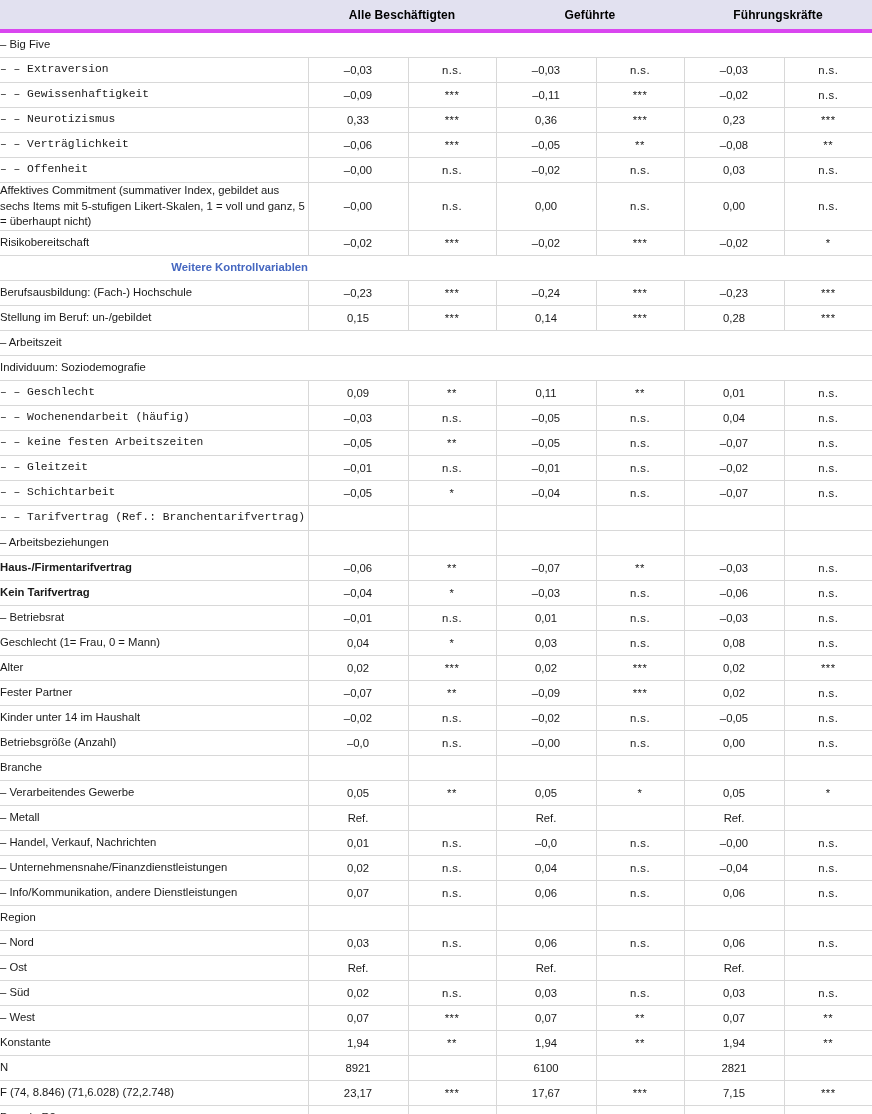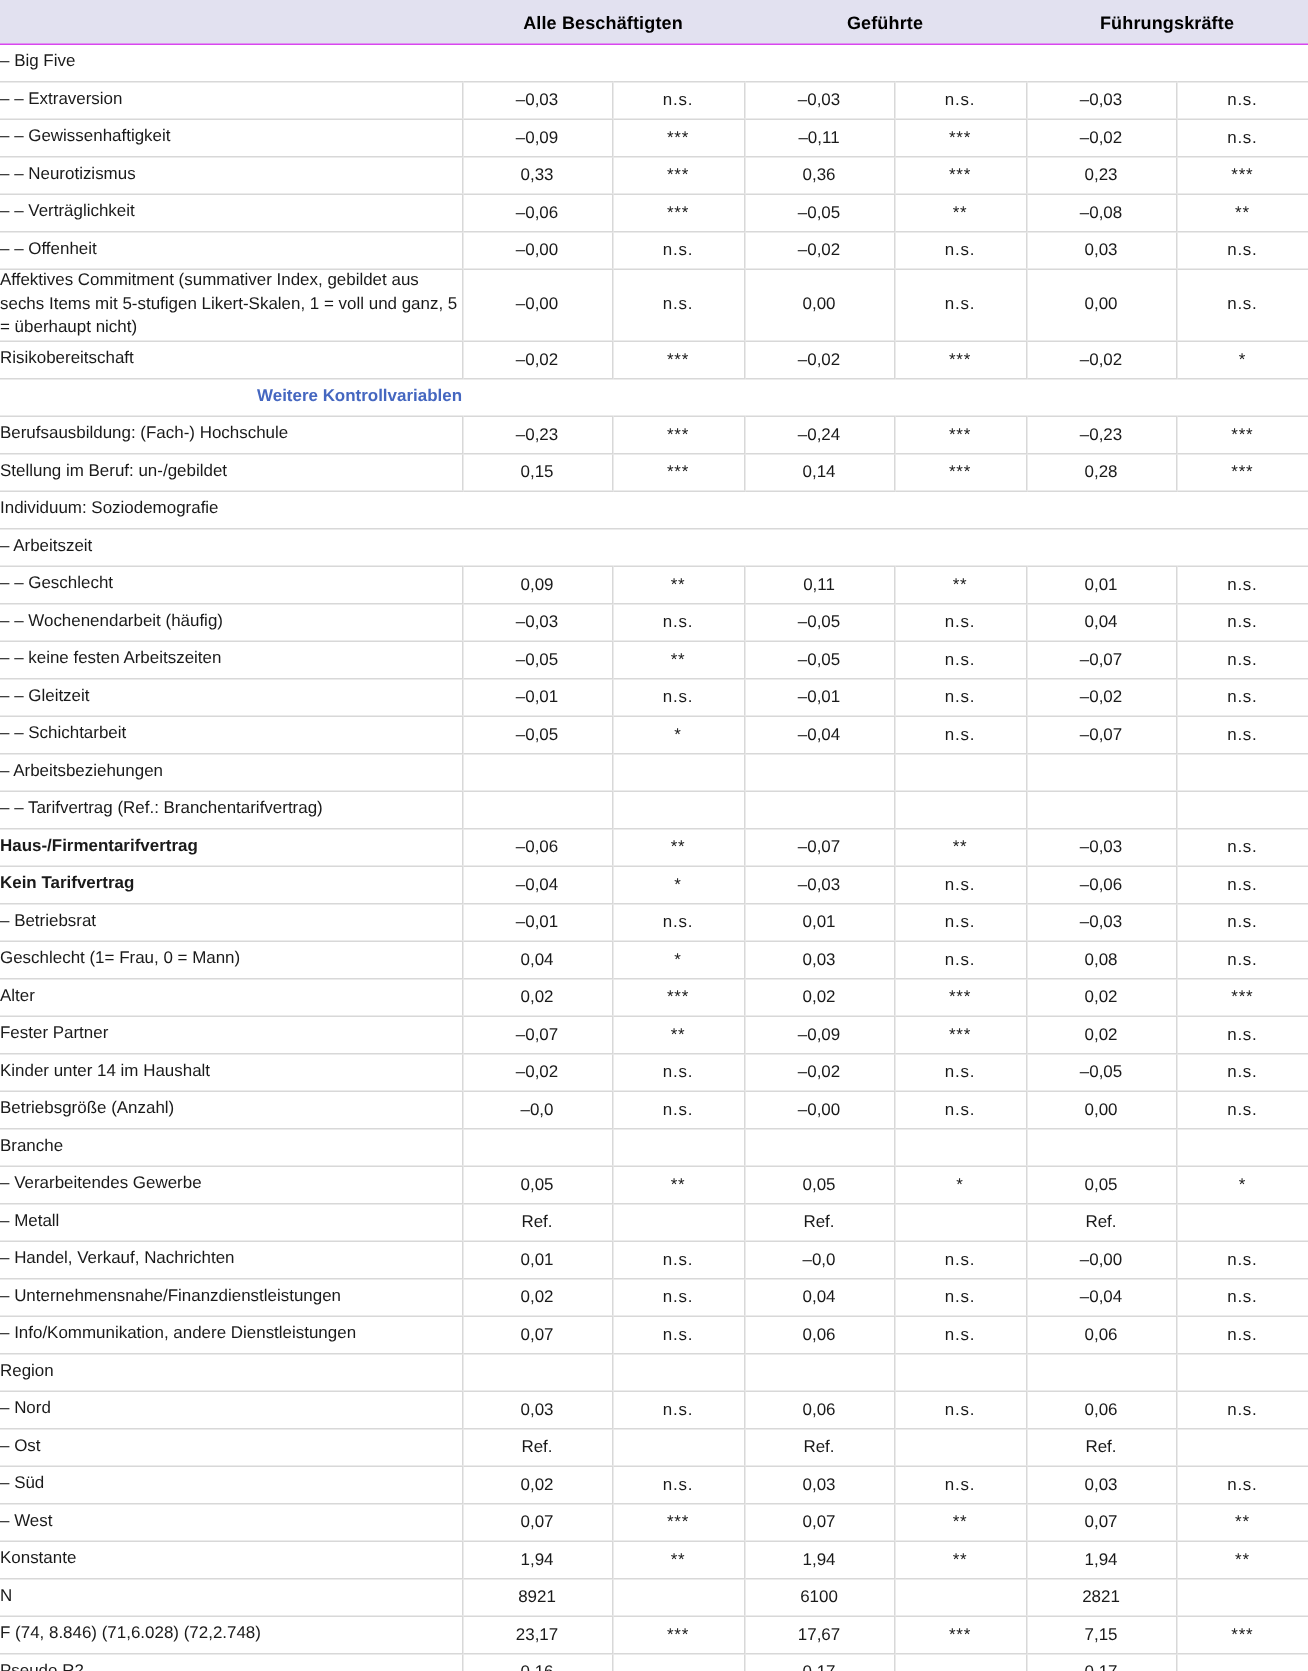--- a/index.html
+++ b/index.html
@@ -30,21 +30,21 @@
     font-size: 12px;
     text-align: center;
     padding: 8px 4px 7px 4px;
     border: none;
     color: #000;
     letter-spacing: .1px;
   }
   thead th.hdr-blank {
     background: #e2e1f0;
   }
-  thead tr { border-bottom: 1px solid #d946ef; }
+  thead tr { border-bottom: 4px solid #d946ef; }
 
   
   #stat-table td {
     border-bottom: 1px solid #d8d8d8;
     padding: 0;
     vertical-align: middle;
     height: 24px;
   }
   td.lbl {
     text-align: left;
@@ -75,21 +75,21 @@
     text-align: right;
   }
   td.blue-label {
     color: #4567c0;
     font-weight: bold;
     padding: 5px 6px 5px 8px;
   }
 
   
   .ind0 { padding-left: 8px;  }
-  .ind1 { padding-left: 12px; }
+  .ind1 { padding-left: 12px; font-family: Liberation Mono, monospace; }
   .ind3 { padding-left: 55px; font-weight: bold; }
 </style>
 </head>
 <body>
 
 <table id="stat-table">
   <colgroup>
     <col class="c-label">
       <col class="c-val">
       <col class="c-sig">
@@ -202,30 +202,30 @@
       <tr>
         <td class="lbl ind0">Stellung im Beruf: un-/gebildet</td>
         <td class="val">0,15</td>
         <td class="sig">***</td>
         <td class="val">0,14</td>
         <td class="sig">***</td>
         <td class="val">0,28</td>
         <td class="sig">***</td>
       </tr>
       <tr class="section">
+        <td class="lbl ind0">– Arbeitszeit</td>
+        <td class="val"></td>
+        <td class="sig"></td>
+        <td class="val"></td>
+        <td class="sig"></td>
+        <td class="val"></td>
+        <td class="sig"></td>
+      </tr>
+      <tr class="section">
         <td class="lbl ind0">Individuum: Soziodemografie</td>
-        <td class="val"></td>
-        <td class="sig"></td>
-        <td class="val"></td>
-        <td class="sig"></td>
-        <td class="val"></td>
-        <td class="sig"></td>
-      </tr>
-      <tr class="section">
-        <td class="lbl ind0">– Arbeitszeit</td>
         <td class="val"></td>
         <td class="sig"></td>
         <td class="val"></td>
         <td class="sig"></td>
         <td class="val"></td>
         <td class="sig"></td>
       </tr>
       <tr>
         <td class="lbl ind1">– – Geschlecht</td>
         <td class="val">0,09</td>
@@ -265,30 +265,30 @@
       <tr>
         <td class="lbl ind1">– – Schichtarbeit</td>
         <td class="val">–0,05</td>
         <td class="sig">*</td>
         <td class="val">–0,04</td>
         <td class="sig">n.s.</td>
         <td class="val">–0,07</td>
         <td class="sig">n.s.</td>
       </tr>
       <tr>
+        <td class="lbl ind1">– – Tarifvertrag (Ref.: Branchentarifvertrag)</td>
+        <td class="val"></td>
+        <td class="sig"></td>
+        <td class="val"></td>
+        <td class="sig"></td>
+        <td class="val"></td>
+        <td class="sig"></td>
+      </tr>
+      <tr>
         <td class="lbl ind0">– Arbeitsbeziehungen</td>
-        <td class="val"></td>
-        <td class="sig"></td>
-        <td class="val"></td>
-        <td class="sig"></td>
-        <td class="val"></td>
-        <td class="sig"></td>
-      </tr>
-      <tr>
-        <td class="lbl ind1">– – Tarifvertrag (Ref.: Branchentarifvertrag)</td>
         <td class="val"></td>
         <td class="sig"></td>
         <td class="val"></td>
         <td class="sig"></td>
         <td class="val"></td>
         <td class="sig"></td>
       </tr>
       <tr>
         <td class="lbl ind3">Haus-/Firmentarifvertrag</td>
         <td class="val">–0,06</td>

